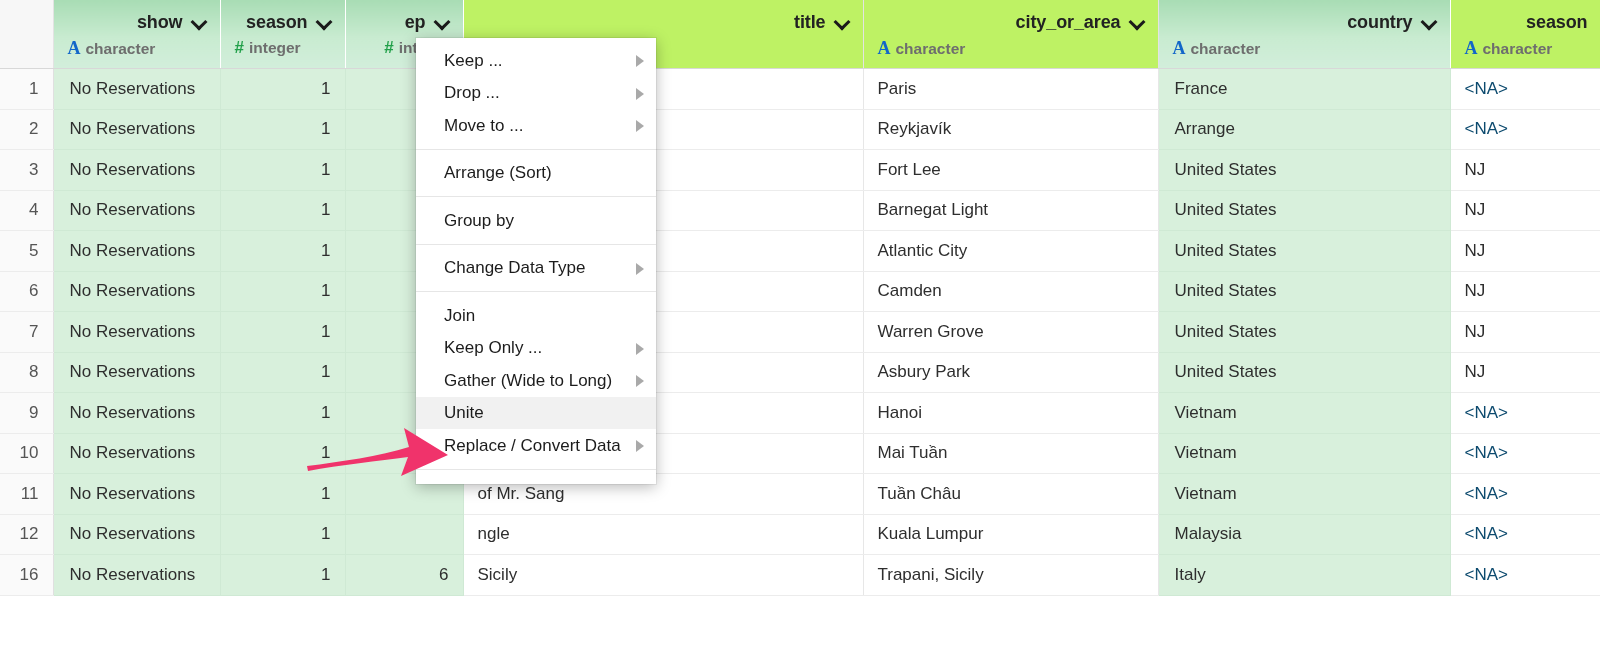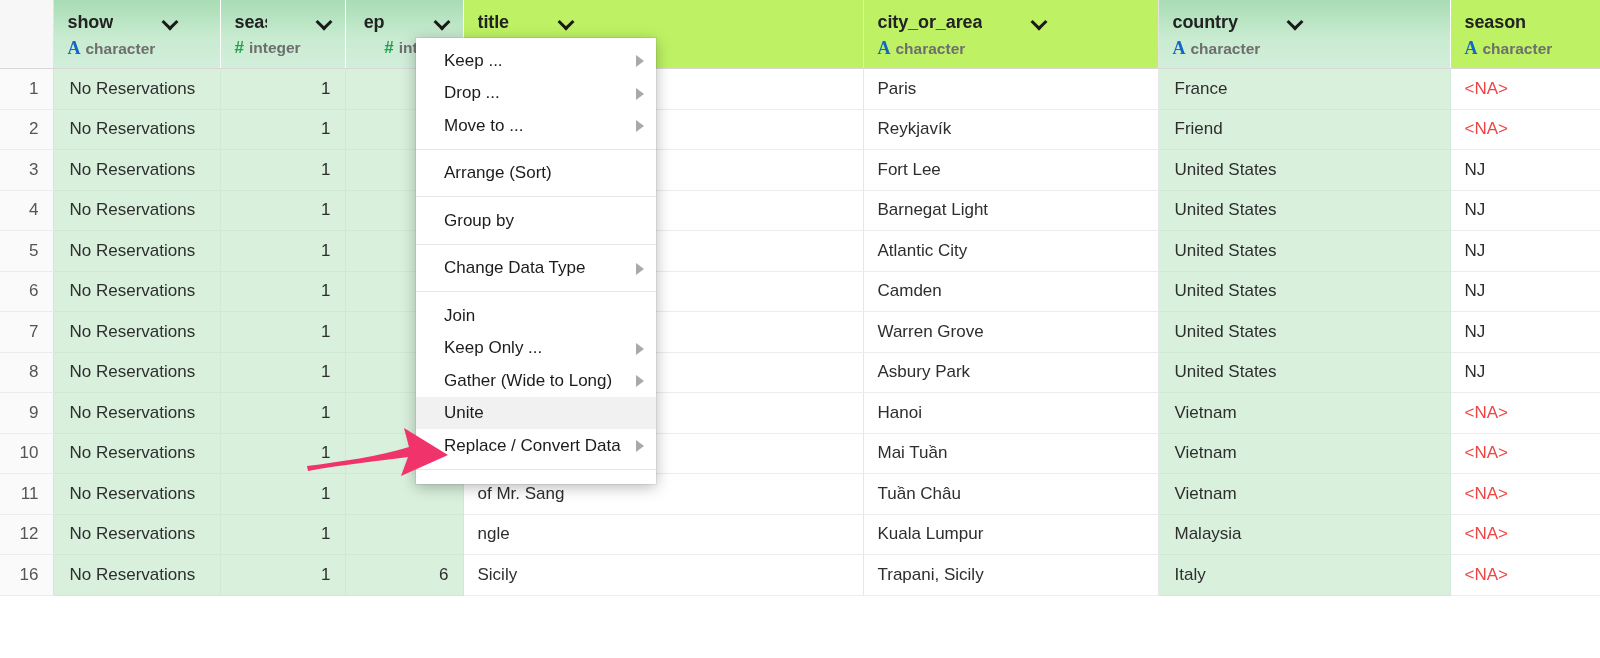--- a/index.html
+++ b/index.html
@@ -61,23 +61,22 @@
   }
 
   .hdr-inner {
     padding: 9px 12px 0 14px;
     box-sizing: border-box;
     height: 68px;
   }
   .hdr-top {
     display: flex;
     align-items: center;
-    justify-content: flex-start;
+    justify-content: flex-end;
     height: 26px;
-    gap: 41px;
   }
   .hdr-name {
     font-weight: bold;
     font-size: 18px;
     color: #222;
     letter-spacing: -0.1px;
     white-space: nowrap;
     overflow: hidden;
   }
   .hdr-name.right { text-align: right; }
@@ -136,21 +135,21 @@
     padding-right: 14px;
     border-right: 1px solid #e0e0e0;
   }
   tbody td.sel {
     background: #d8f0dc;
     border-right: 1px solid #cfe9d4;
     border-bottom: 1px solid #cfe9d4;
     padding-left: 16px;
   }
   tbody td.num { text-align: right; }
-  tbody td.na  { color: #ef4444; }
+  tbody td.na  { color: #0c4a6e; }
 
   
   .ctx-menu {
     position: absolute;
     left: 416px;
     top: 38px;
     width: 240px;
     background: #ffffff;
     border-radius: 0;
     box-shadow: 0 3px 14px rgba(0,0,0,0.28), 0 0 0 1px rgba(0,0,0,0.06);
@@ -320,21 +319,21 @@
           <td class="sel">France</td>
           <td class="na">&lt;NA&gt;</td>
         </tr>
         <tr>
           <td class="rownum">2</td>
           <td class="sel">No Reservations</td>
           <td class="sel num">1</td>
           <td class="sel num"></td>
           <td class="">ess My Old Friend</td>
           <td class="">Reykjavík</td>
-          <td class="sel">Friend</td>
+          <td class="sel">Arrange</td>
           <td class="na">&lt;NA&gt;</td>
         </tr>
         <tr>
           <td class="rownum">3</td>
           <td class="sel">No Reservations</td>
           <td class="sel num">1</td>
           <td class="sel num"></td>
           <td class=""></td>
           <td class="">Fort Lee</td>
           <td class="sel">United States</td>

